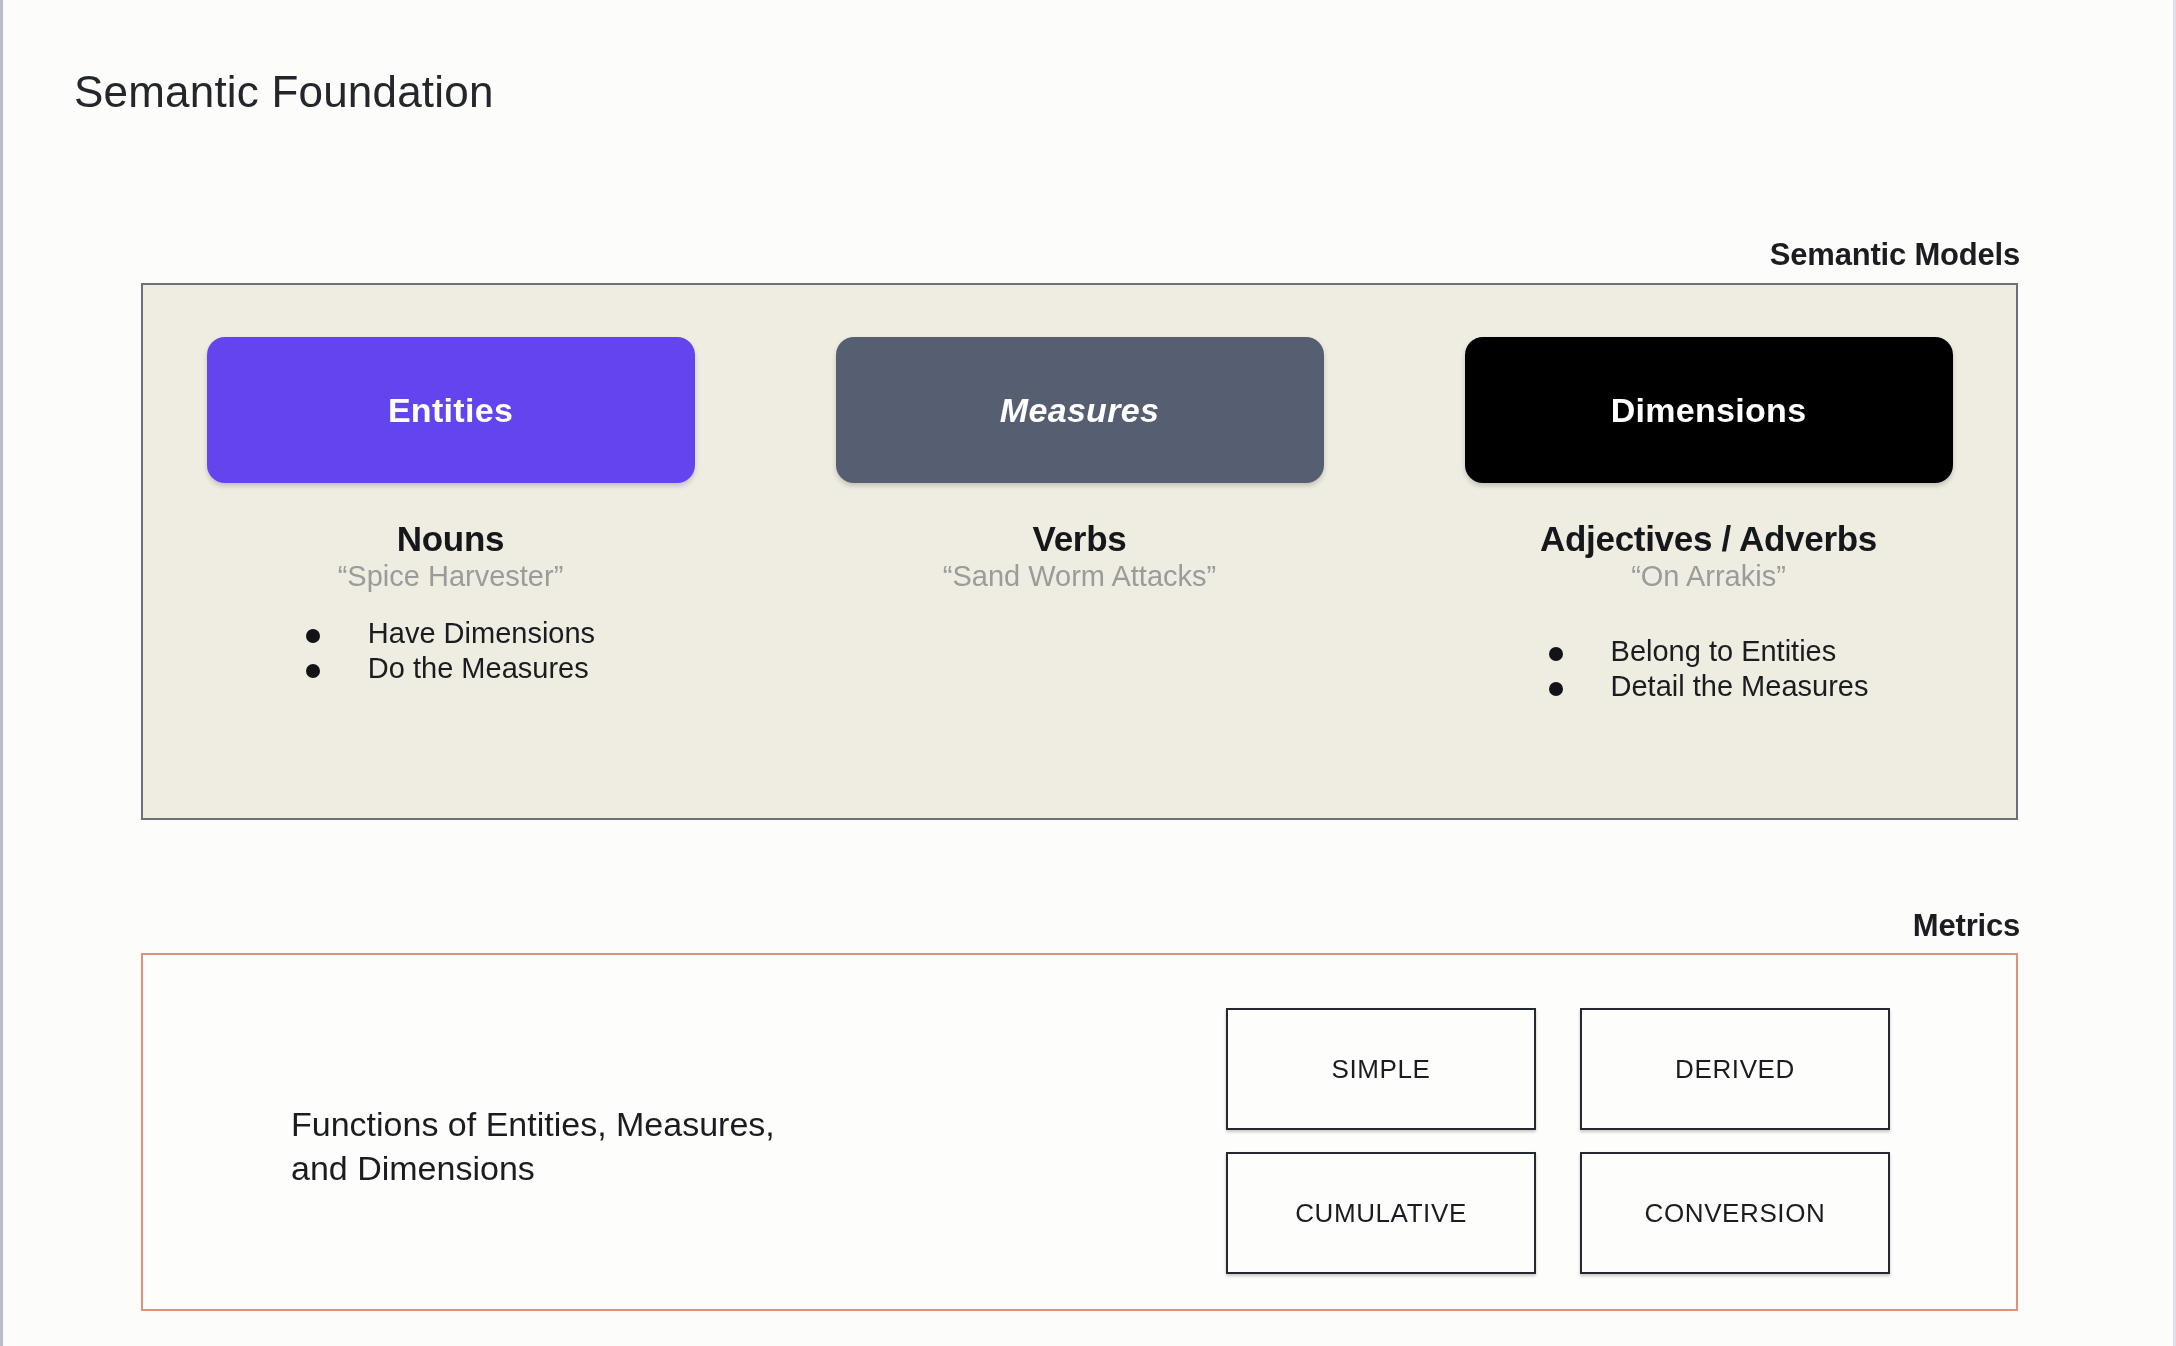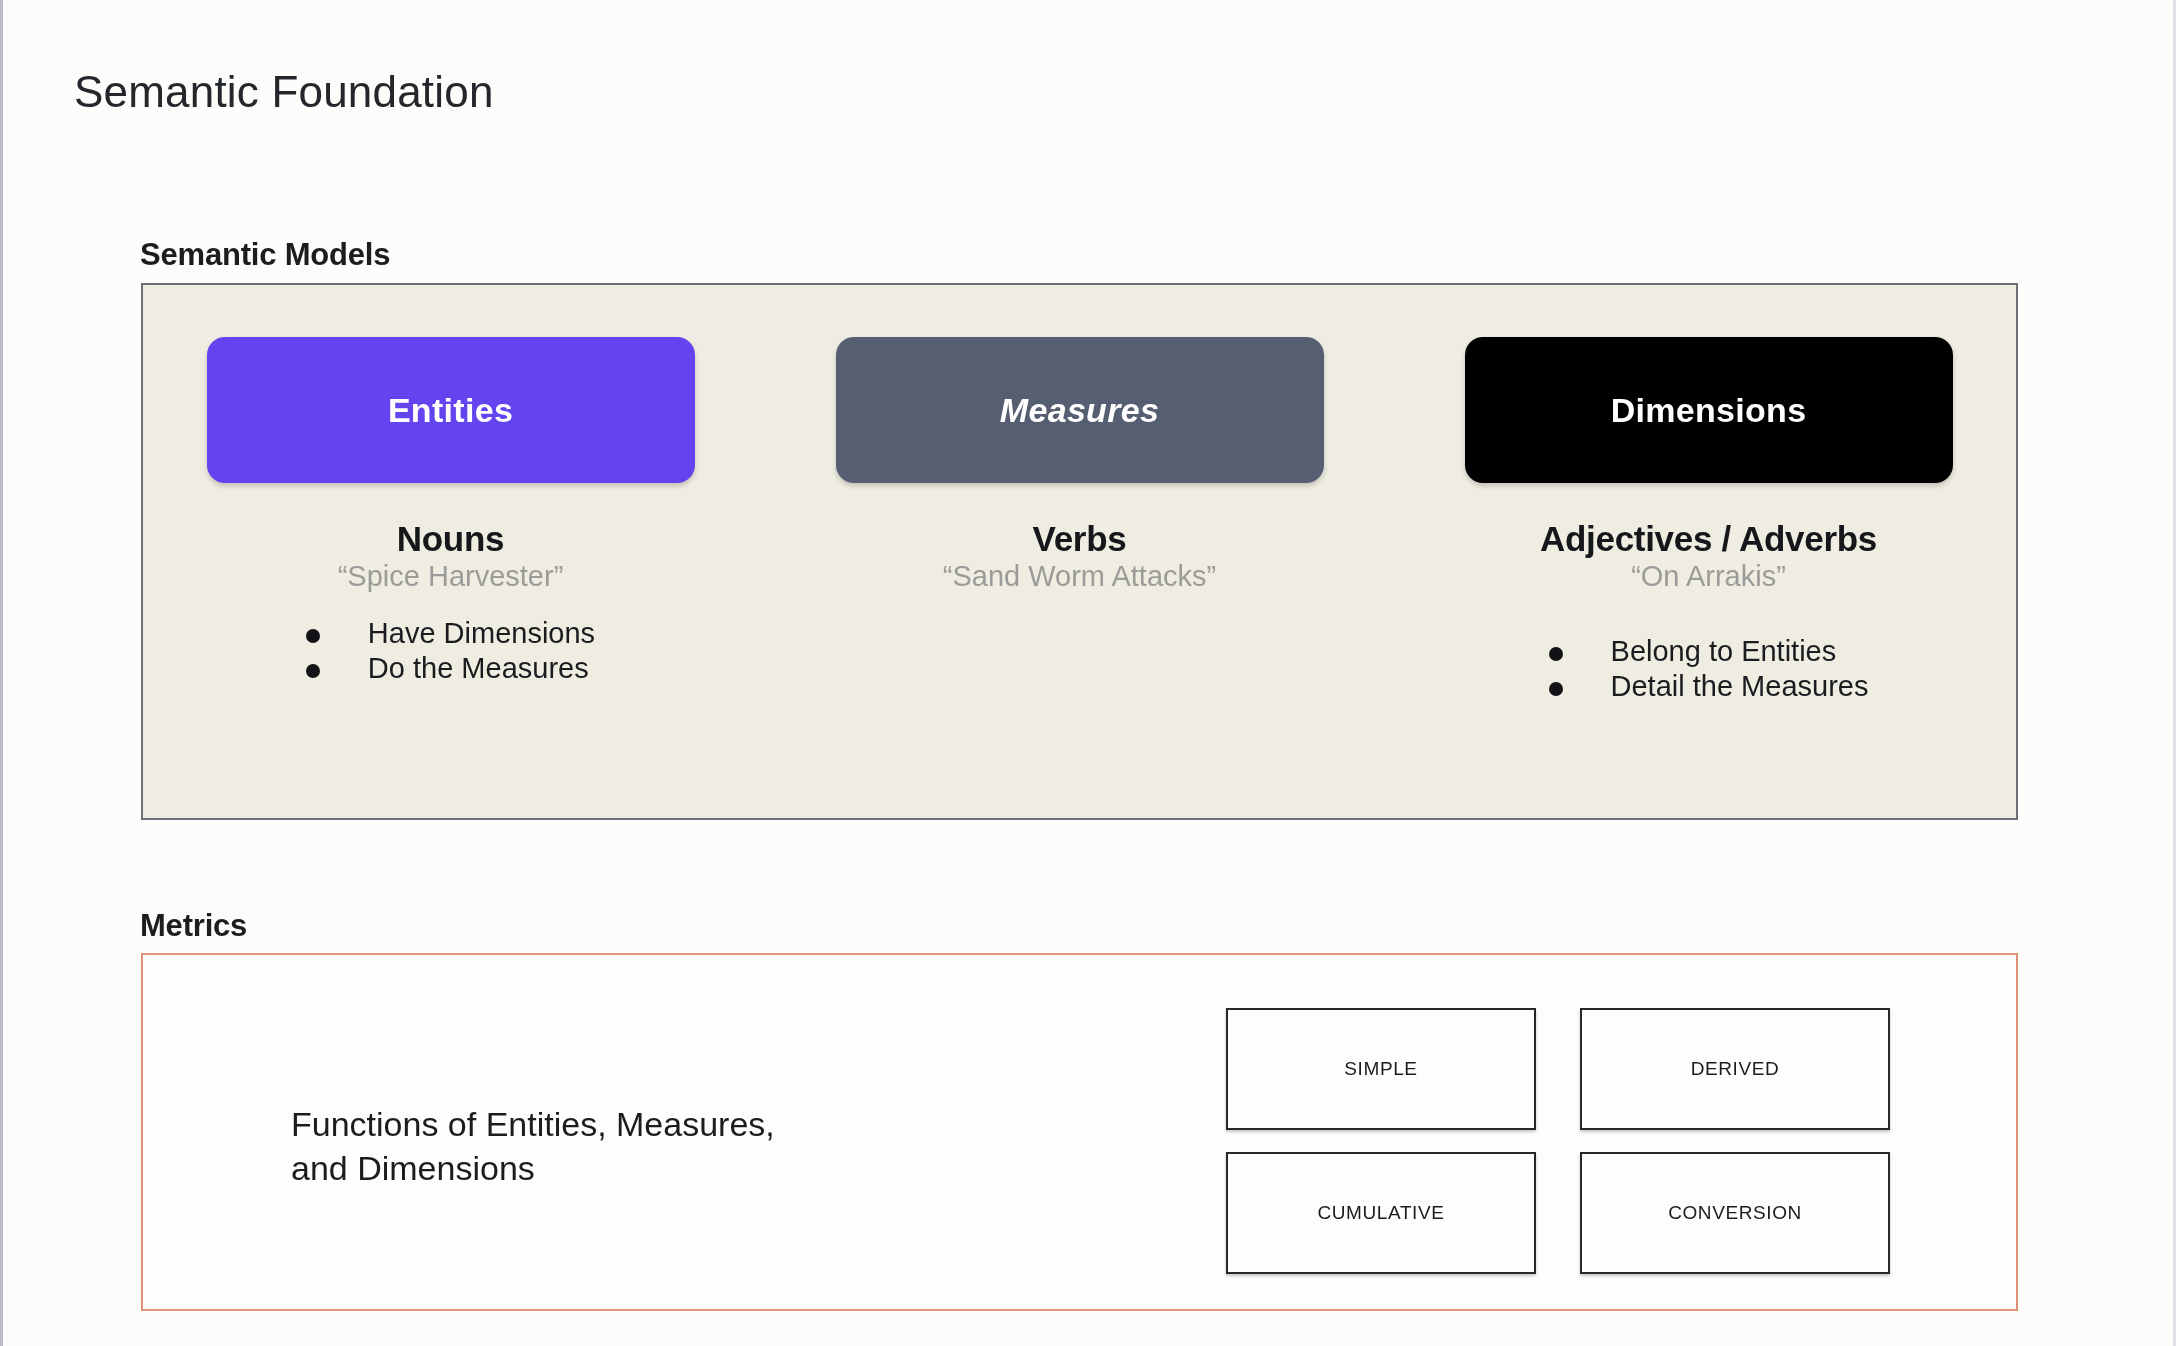--- a/index.html
+++ b/index.html
@@ -44,21 +44,21 @@
     letter-spacing: 0.2px;
     line-height: 1.1;
   }
 
   
   .section-heading {
     position: absolute;
     font-size: 31px;
     font-weight: bold;
     color: #1b1d20;
-    text-align: left;
+    text-align: right;
     letter-spacing: -0.2px;
   }
   #semantic-models-heading {
     left: 140px;
     top: 237px;
     width: 1880px;
   }
   #metrics-heading {
     left: 140px;
     top: 908px;
@@ -190,21 +190,21 @@
     grid-template-rows: 122px 122px;
     column-gap: 44px;
     row-gap: 22px;
   }
   .metric-box {
     background: #fdfdfb;
     border: 2px solid #25282c;
     display: flex;
     align-items: center;
     justify-content: center;
-    font-size: 19px;
+    font-size: 26px;
     color: #1a1c1f;
     letter-spacing: 0.6px;
     box-sizing: border-box;
     box-shadow: 0 2px 3px rgba(0,0,0,0.22);
   }
 </style>
 </head>
 <body>
 
 <div class="slide-edge-left"></div>

